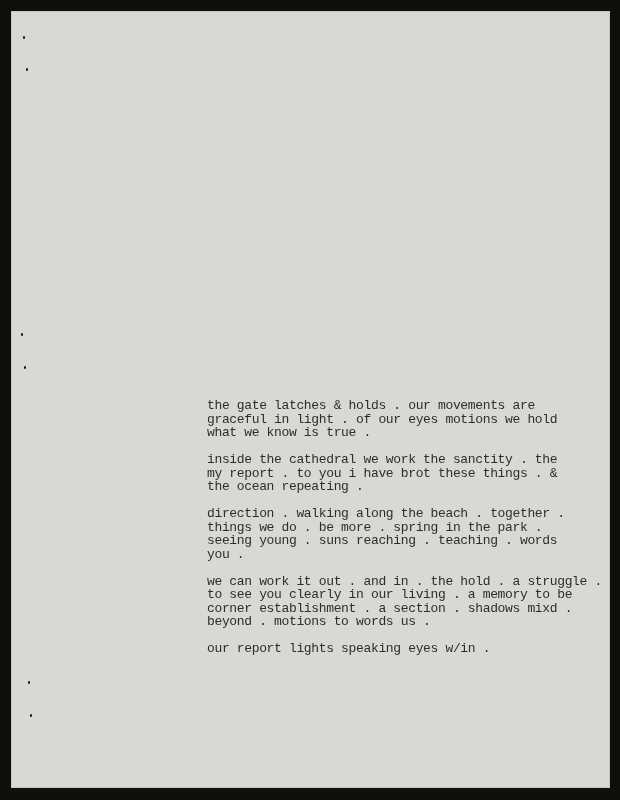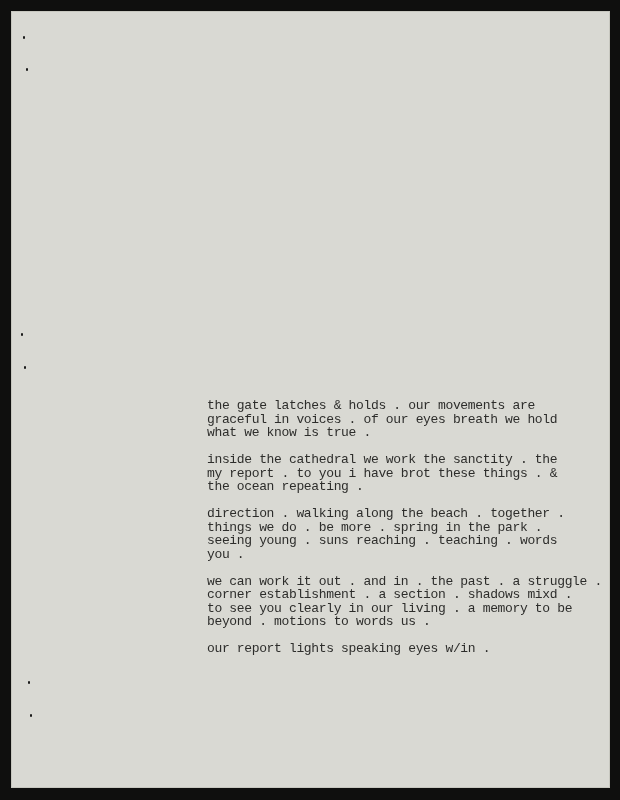--- a/index.html
+++ b/index.html
@@ -41,37 +41,37 @@
   <span class="mark" style="left:12px; top:25px;"></span>
   <span class="mark" style="left:15px; top:57px;"></span>
   <span class="mark" style="left:10px; top:322px;"></span>
   <span class="mark" style="left:13px; top:355px;"></span>
   <span class="mark" style="left:17px; top:670px;"></span>
   <span class="mark" style="left:19px; top:703px;"></span>
 
   <div class="poem">
     <div class="stanza">
       <span class="line">the gate latches &amp; holds . our movements are</span>
-      <span class="line">graceful in voices . of our eyes breath we hold</span>
+      <span class="line">graceful in light . of our eyes motions we hold</span>
       <span class="line">what we know is true .</span>
     </div>
     <div class="stanza">
       <span class="line">inside the cathedral we work the sanctity . the</span>
       <span class="line">my report . to you i have brot these things . &amp;</span>
       <span class="line">the ocean repeating .</span>
     </div>
     <div class="stanza">
       <span class="line">direction . walking along the beach . together .</span>
       <span class="line">things we do . be more . spring in the park .</span>
       <span class="line">seeing young . suns reaching . teaching . words</span>
       <span class="line">you .</span>
     </div>
     <div class="stanza">
-      <span class="line">we can work it out . and in . the past . a struggle .</span>
+      <span class="line">we can work it out . and in . the hold . a struggle .</span>
+      <span class="line">to see you clearly in our living . a memory to be</span>
       <span class="line">corner establishment . a section . shadows mixd .</span>
-      <span class="line">to see you clearly in our living . a memory to be</span>
       <span class="line">beyond . motions to words us .</span>
     </div>
     <div class="stanza">
       <span class="line">our report lights speaking eyes w/in .</span>
     </div>
   </div>
 </div>
 
 </body></html>

